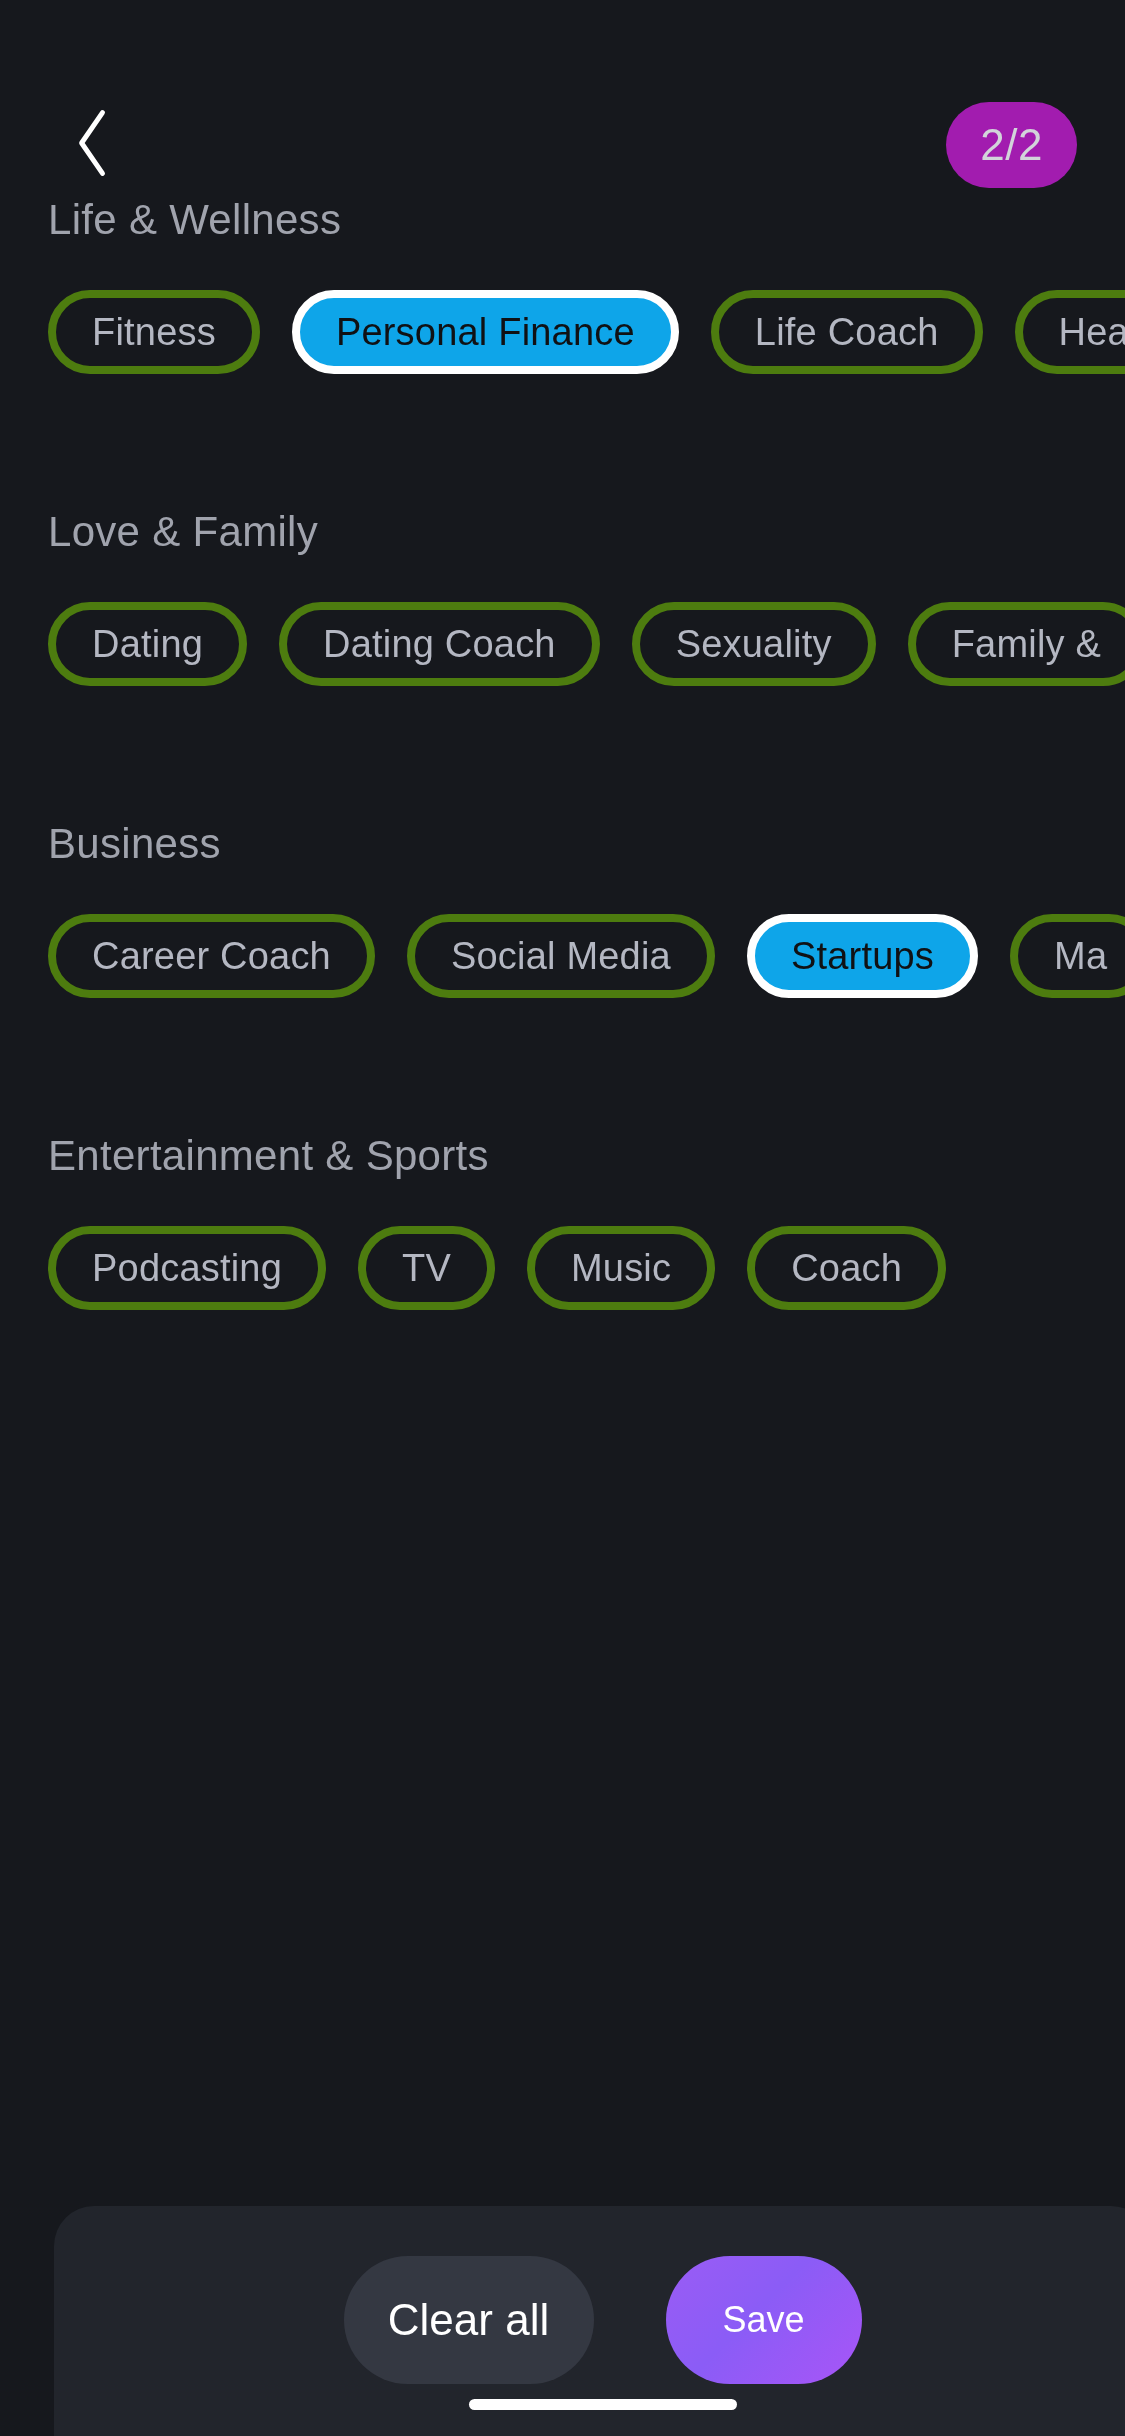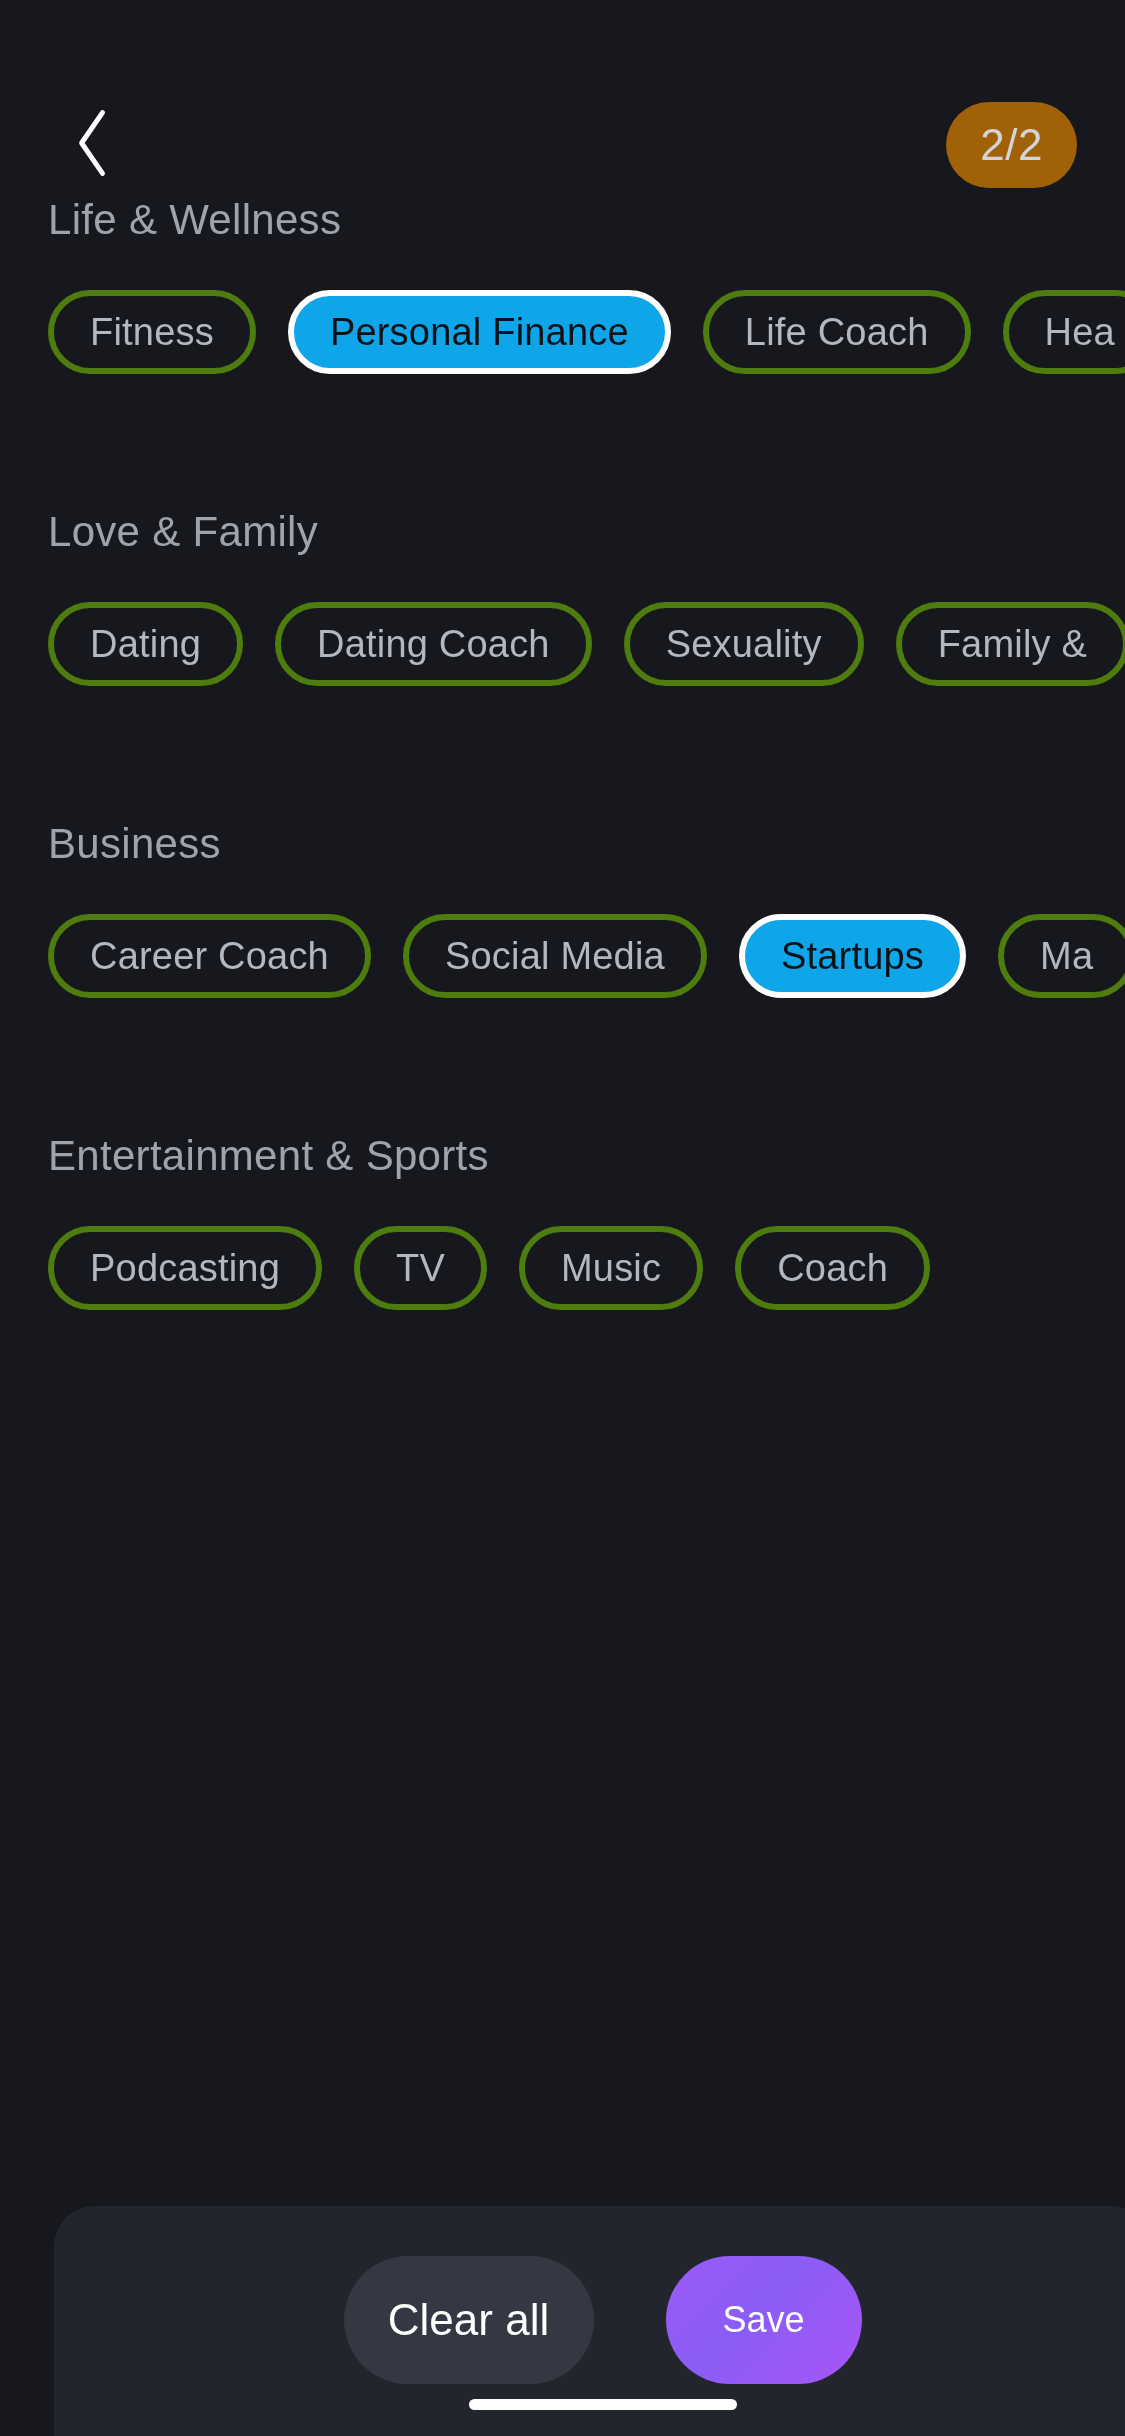--- a/index.html
+++ b/index.html
@@ -34,21 +34,21 @@
     display:flex; align-items:center; justify-content:space-between;
     padding:0 48px 0 58px;
   }
   .back-btn {
     width:70px; height:70px;
     display:flex; align-items:center; justify-content:center;
     cursor:pointer;
   }
   .page-pill {
     min-width:120px; height:86px; padding:0 34px;
-    background:#a16207; border-radius:44px;
+    background:#a21caf; border-radius:44px;
     display:flex; align-items:center; justify-content:center;
     cursor:pointer;
   }
   .page-pill span {
     color:#d2d4da; font-size:44px; font-weight:500; letter-spacing:0.5px;
   }
 
   
   .content {
     position:absolute; top:196px; left:0; width:1125px; height:1130px;
@@ -62,21 +62,21 @@
   .chiprow {
     display:flex; align-items:center; gap:32px;
     padding:0 0 0 48px;
     white-space:nowrap;
     overflow:hidden;
   }
   .chip {
     flex:0 0 auto;
     height:84px; padding:0 36px;
     border-radius:44px;
-    border:6px solid #4d7c0f;
+    border:8px solid #4d7c0f;
     background:transparent;
     color:#b4b7c2;
     font-size:38px; font-weight:400;
     display:flex; align-items:center; justify-content:center;
     cursor:pointer;
     letter-spacing:0.2px;
   }
   .chip.selected {
     background:#0ea5e9;
     border-color:#ffffff;

